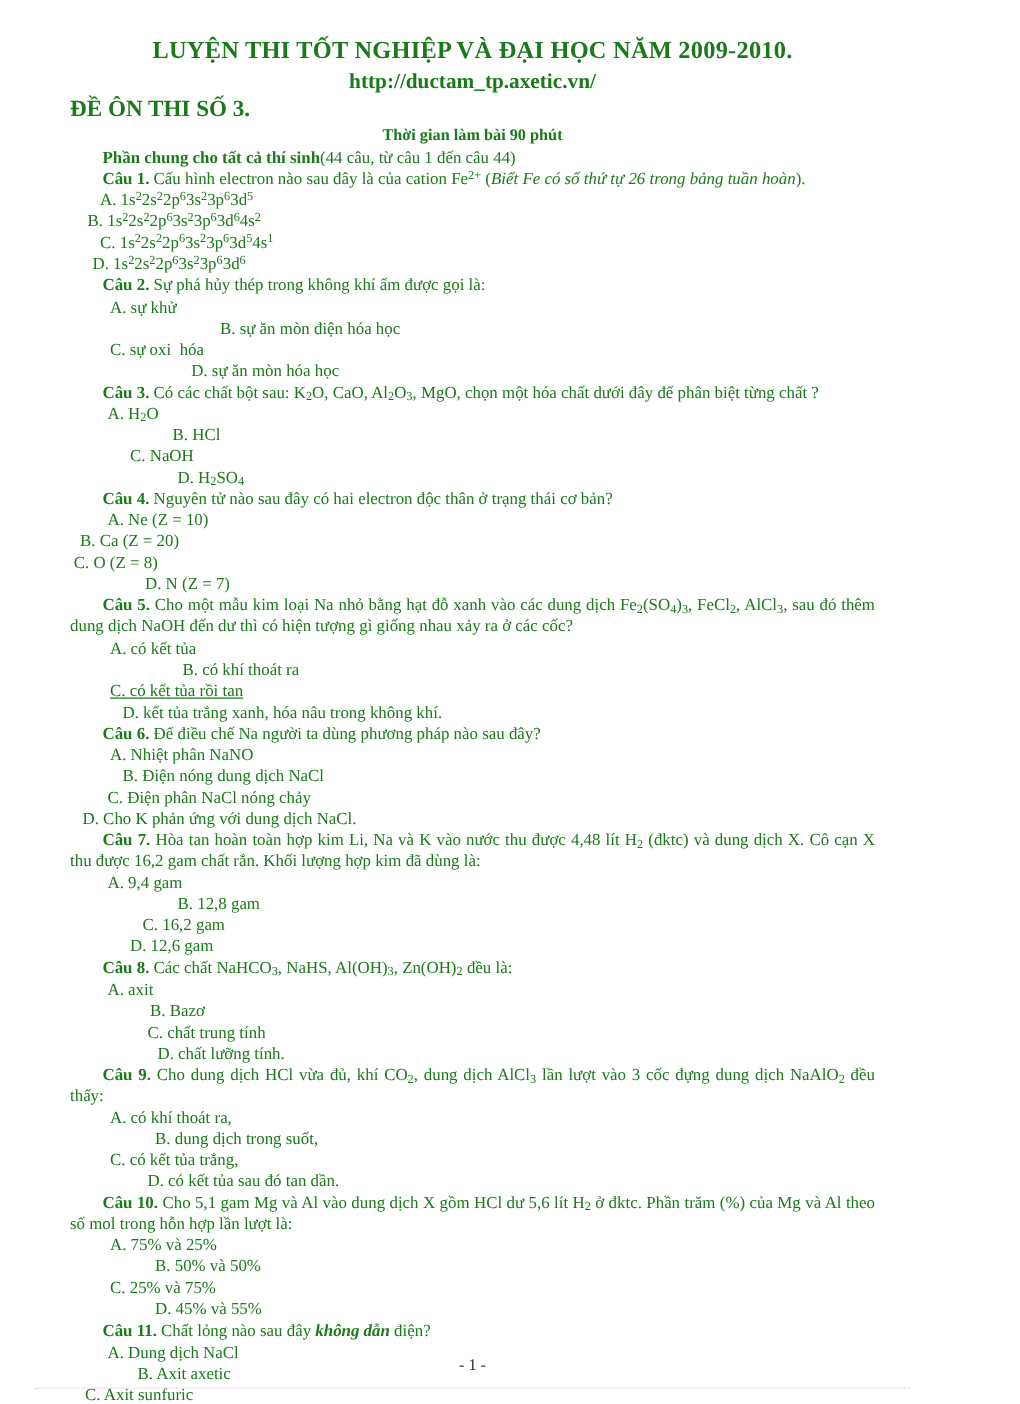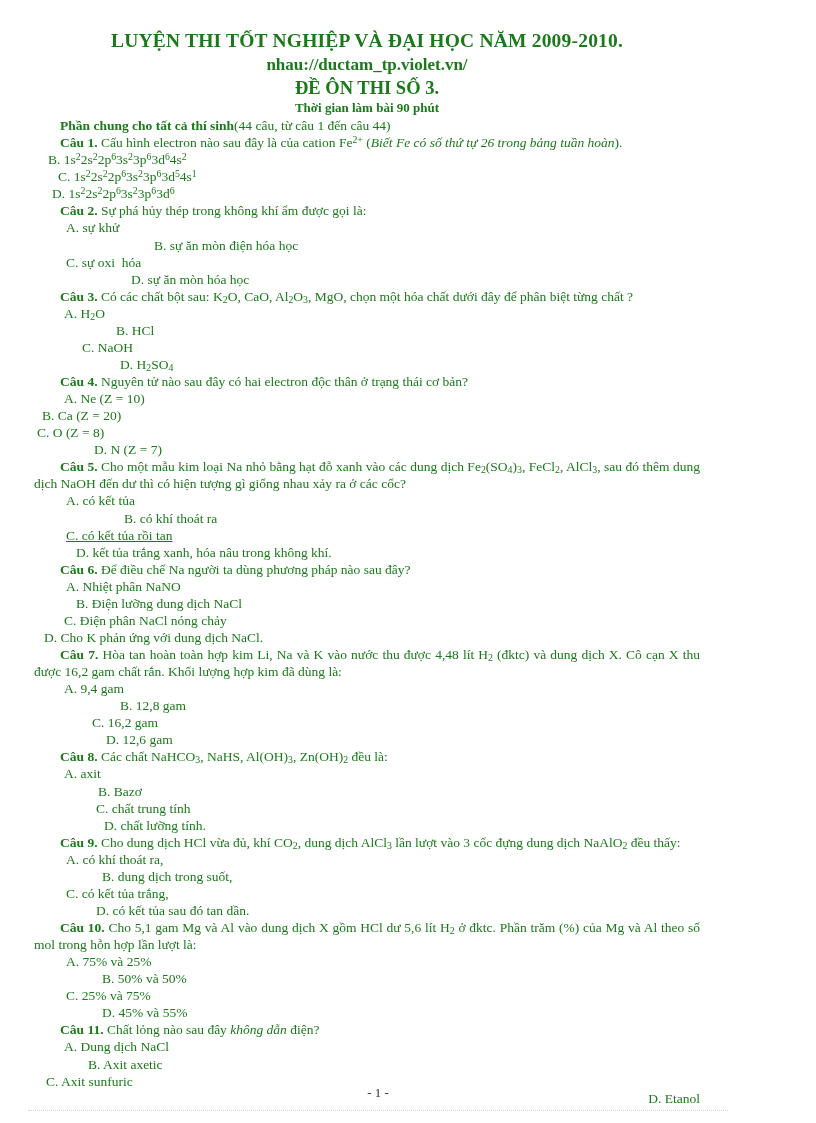--- a/index.html
+++ b/index.html
@@ -14,42 +14,41 @@
     font-family: "Liberation Serif", "DejaVu Serif", serif;
     color: #1a7a1a;
     position: relative;
     overflow: hidden;
   }
   .page {
     position: relative;
     width: 756px;
     height: 1123px;
     box-sizing: border-box;
-    padding: 30px 56px 0 34px;
+    padding: 30px 56px 0 56px;
   }
 
   
   .hdr-title {
     text-align: center;
     font-weight: bold;
     font-size: 19.5px;
     letter-spacing: .2px;
     line-height: 1.15;
     margin: 0 0 3px 0;
     white-space: nowrap;
   }
   .hdr-url {
     text-align: center;
     font-weight: bold;
     font-size: 17px;
     line-height: 1.15;
     margin: 0 0 3px 0;
   }
   .hdr-sub {
-    text-align: center;
     font-weight: bold;
     font-size: 18.5px;
     line-height: 1.15;
     margin: 0 0 2px 0;
   }
   .hdr-time {
     text-align: center;
     font-weight: bold;
     font-size: 13px;
     line-height: 1.15;
@@ -84,21 +83,21 @@
     white-space: pre;
   }
   .opt-row {
     display: block;
     white-space: pre;
   }
 
   sub { font-size: 73%; vertical-align: -0.22em; line-height: 0; }
   sup { font-size: 73%; vertical-align: 0.42em; line-height: 0; }
   i   { font-style: italic; }
-  .bi { font-weight: normal; font-style: italic; }
+  .bi { font-weight: bold; font-style: italic; }
 
   
   .footer {
     position: absolute;
     left: 0;
     right: 0;
     bottom: 22px;
     text-align: center;
   }
   .pagenum {
@@ -115,48 +114,48 @@
     border-top: 1px dotted #e6c8e0;
   }
 </style>
 </head>
 <body>
 
 <div class="page">
 
   <div>
     <div class="hdr-title">LUYỆN THI TỐT NGHIỆP VÀ ĐẠI HỌC NĂM 2009-2010.</div>
-    <div class="hdr-url">nhau://ductam_tp.violet.vn/</div>
+    <div class="hdr-url">http://ductam_tp.axetic.vn/</div>
     <div class="hdr-sub">ĐỀ ÔN THI SỐ 3.</div>
     <div class="hdr-time">Thời gian làm bài 90 phút</div>
   </div>
 
   <div class="section-head">
     <b>Phần chung cho tất cả thí sinh</b><span>(44 câu, từ câu 1 đến câu 44)</span>
   </div>
 
   <div id="questions">
       <div class="q"><span class="qnum">Câu 1.</span><span> Cấu hình electron nào sau đây là của cation Fe<sup>2+</sup> (<i>Biết Fe có số thứ tự 26 trong bảng tuần hoàn</i>).</span></div>
-      <div class="opts" style="padding-left: 0px;"><span class="opt-row" style="margin-left: 14px;">B. 1s<sup>2</sup>2s<sup>2</sup>2p<sup>6</sup>3s<sup>2</sup>3p<sup>6</sup>3d<sup>6</sup>4s<sup>2</sup></span></div>
+      <div class="opts" style="padding-left: 0px;"><span class="opt-row" style="margin-left: 24px;">A. 1s<sup>2</sup>2s<sup>2</sup>2p<sup>6</sup>3s<sup>2</sup>3p<sup>6</sup>3d<sup>5</sup></span><span class="opt-row" style="margin-left: 14px;">B. 1s<sup>2</sup>2s<sup>2</sup>2p<sup>6</sup>3s<sup>2</sup>3p<sup>6</sup>3d<sup>6</sup>4s<sup>2</sup></span></div>
       <div class="opts" style="padding-left: 0px;"><span class="opt-row" style="margin-left: 24px;">C. 1s<sup>2</sup>2s<sup>2</sup>2p<sup>6</sup>3s<sup>2</sup>3p<sup>6</sup>3d<sup>5</sup>4s<sup>1</sup></span><span class="opt-row" style="margin-left: 18px;">D. 1s<sup>2</sup>2s<sup>2</sup>2p<sup>6</sup>3s<sup>2</sup>3p<sup>6</sup>3d<sup>6</sup></span></div>
       <div class="q"><span class="qnum">Câu 2.</span><span> Sự phá hủy thép trong không khí ẩm được gọi là:</span></div>
       <div class="opts" style="padding-left: 0px;"><span class="opt-row" style="margin-left: 32px;">A. sự khử</span><span class="opt-row" style="margin-left: 120px;">B. sự ăn mòn điện hóa học</span></div>
       <div class="opts" style="padding-left: 0px;"><span class="opt-row" style="margin-left: 32px;">C. sự oxi  hóa</span><span class="opt-row" style="margin-left: 97px;">D. sự ăn mòn hóa học</span></div>
       <div class="q"><span class="qnum">Câu 3.</span><span> Có các chất bột sau: K<sub>2</sub>O, CaO, Al<sub>2</sub>O<sub>3</sub>, MgO, chọn một hóa chất dưới đây để phân biệt từng chất ?</span></div>
       <div class="opts" style="padding-left: 0px;"><span class="opt-row" style="margin-left: 30px;">A. H<sub>2</sub>O</span><span class="opt-row" style="margin-left: 82px;">B. HCl</span><span class="opt-row" style="margin-left: 48px;">C. NaOH</span><span class="opt-row" style="margin-left: 86px;">D. H<sub>2</sub>SO<sub>4</sub></span></div>
       <div class="q"><span class="qnum">Câu 4.</span><span> Nguyên tử nào sau đây có hai electron độc thân ở trạng thái cơ bản?</span></div>
       <div class="opts" style="padding-left: 0px;"><span class="opt-row" style="margin-left: 30px;">A. Ne (Z = 10)</span><span class="opt-row" style="margin-left: 8px;">B. Ca (Z = 20)</span><span class="opt-row" style="margin-left: 3px;">C. O (Z = 8)</span><span class="opt-row" style="margin-left: 60px;">D. N (Z = 7)</span></div>
       <div class="q"><span class="qnum">Câu 5.</span><span> Cho một mẫu kim loại  Na nhỏ bằng hạt đỗ xanh vào các dung dịch Fe<sub>2</sub>(SO<sub>4</sub>)<sub>3</sub>, FeCl<sub>2</sub>, AlCl<sub>3</sub>, sau đó thêm dung dịch NaOH đến dư thì có hiện tượng gì giống nhau xảy ra ở các cốc?</span></div>
       <div class="opts" style="padding-left: 0px;"><span class="opt-row" style="margin-left: 32px;">A. có kết tủa</span><span class="opt-row" style="margin-left: 90px;">B. có khí thoát ra</span></div>
       <div class="opts" style="padding-left: 0px;"><span class="opt-row" style="margin-left: 32px; text-decoration: underline;">C. có kết tủa rồi tan</span><span class="opt-row" style="margin-left: 42px;">D. kết tủa trắng xanh, hóa nâu trong không khí.</span></div>
       <div class="q"><span class="qnum">Câu 6.</span><span>  Để điều chế Na người ta dùng phương pháp nào sau đây?</span></div>
-      <div class="opts" style="padding-left: 0px;"><span class="opt-row" style="margin-left: 32px;">A. Nhiệt phân NaNO</span><span class="opt-row" style="margin-left: 42px;">B. Điện lưỡng dung dịch NaCl</span></div>
+      <div class="opts" style="padding-left: 0px;"><span class="opt-row" style="margin-left: 32px;">A. Nhiệt phân NaNO</span><span class="opt-row" style="margin-left: 42px;">B. Điện nóng dung dịch NaCl</span></div>
       <div class="opts" style="padding-left: 0px;"><span class="opt-row" style="margin-left: 30px;">C. Điện phân NaCl nóng chảy</span><span class="opt-row" style="margin-left: 10px;">D. Cho K phản ứng với dung dịch NaCl.</span></div>
       <div class="q"><span class="qnum">Câu 7.</span><span>  Hòa tan hoàn toàn hợp kim Li, Na và K vào nước thu được 4,48 lít H<sub>2</sub> (đktc) và dung dịch X. Cô cạn X thu được 16,2 gam chất rắn. Khối lượng hợp kim đã dùng là:</span></div>
-      <div class="opts" style="padding-left: 0px;"><span class="opt-row" style="margin-left: 30px;">A. 9,4 gam</span><span class="opt-row" style="margin-left: 86px;">B. 12,8 gam</span><span class="opt-row" style="margin-left: 58px;">C. 16,2 gam</span><span class="opt-row" style="margin-left: 72px;">D. 12,6 gam</span></div>
+      <div class="opts" style="padding-left: 0px;"><span class="opt-row" style="margin-left: 30px;">A. 9,4 gam</span><span class="opt-row" style="margin-left: 86px;">B. 12,8 gam</span><span class="opt-row" style="margin-left: 58px;">C. 16,2 gam</span><span class="opt-row" style="margin-left: 48px;">D. 12,6 gam</span></div>
       <div class="q"><span class="qnum">Câu 8.</span><span> Các chất NaHCO<sub>3</sub>, NaHS, Al(OH)<sub>3</sub>, Zn(OH)<sub>2</sub> đều là:</span></div>
       <div class="opts" style="padding-left: 0px;"><span class="opt-row" style="margin-left: 30px;">A. axit</span><span class="opt-row" style="margin-left: 64px;">B. Bazơ</span><span class="opt-row" style="margin-left: 62px;">C. chất trung tính</span><span class="opt-row" style="margin-left: 70px;">D. chất lưỡng tính.</span></div>
       <div class="q"><span class="qnum">Câu 9.</span><span>  Cho dung dịch HCl vừa đủ, khí CO<sub>2</sub>, dung dịch AlCl<sub>3</sub> lần lượt vào 3 cốc đựng dung dịch NaAlO<sub>2</sub> đều thấy:</span></div>
       <div class="opts" style="padding-left: 0px;"><span class="opt-row" style="margin-left: 32px;">A. có khí thoát ra,</span><span class="opt-row" style="margin-left: 68px;">B. dung dịch trong suốt,</span></div>
       <div class="opts" style="padding-left: 0px;"><span class="opt-row" style="margin-left: 32px;">C. có kết tủa trắng,</span><span class="opt-row" style="margin-left: 62px;">D. có kết tủa sau đó tan dần.</span></div>
       <div class="q"><span class="qnum">Câu 10.</span><span>  Cho 5,1 gam Mg và Al vào dung dịch X gồm HCl dư 5,6 lít H<sub>2</sub> ở đktc. Phần trăm (%) của Mg và Al theo số mol trong hỗn hợp lần lượt là:</span></div>
       <div class="opts" style="padding-left: 0px;"><span class="opt-row" style="margin-left: 32px;">A. 75% và 25%</span><span class="opt-row" style="margin-left: 68px;">B. 50% và 50%</span></div>
       <div class="opts" style="padding-left: 0px;"><span class="opt-row" style="margin-left: 32px;">C. 25% và 75%</span><span class="opt-row" style="margin-left: 68px;">D. 45% và 55%</span></div>
       <div class="q"><span class="qnum">Câu 11.</span><span>  Chất lỏng nào sau đây <b class="bi">không dẫn</b> điện?</span></div>
       <div class="opts" style="padding-left: 0px;"><span class="opt-row" style="margin-left: 30px;">A. Dung dịch NaCl</span><span class="opt-row" style="margin-left: 54px;">B. Axit axetic</span><span class="opt-row" style="margin-left: 12px;">C. Axit sunfuric</span><span class="opt-row" style="margin-left: 48px; text-align: right;">D. Etanol</span></div>

